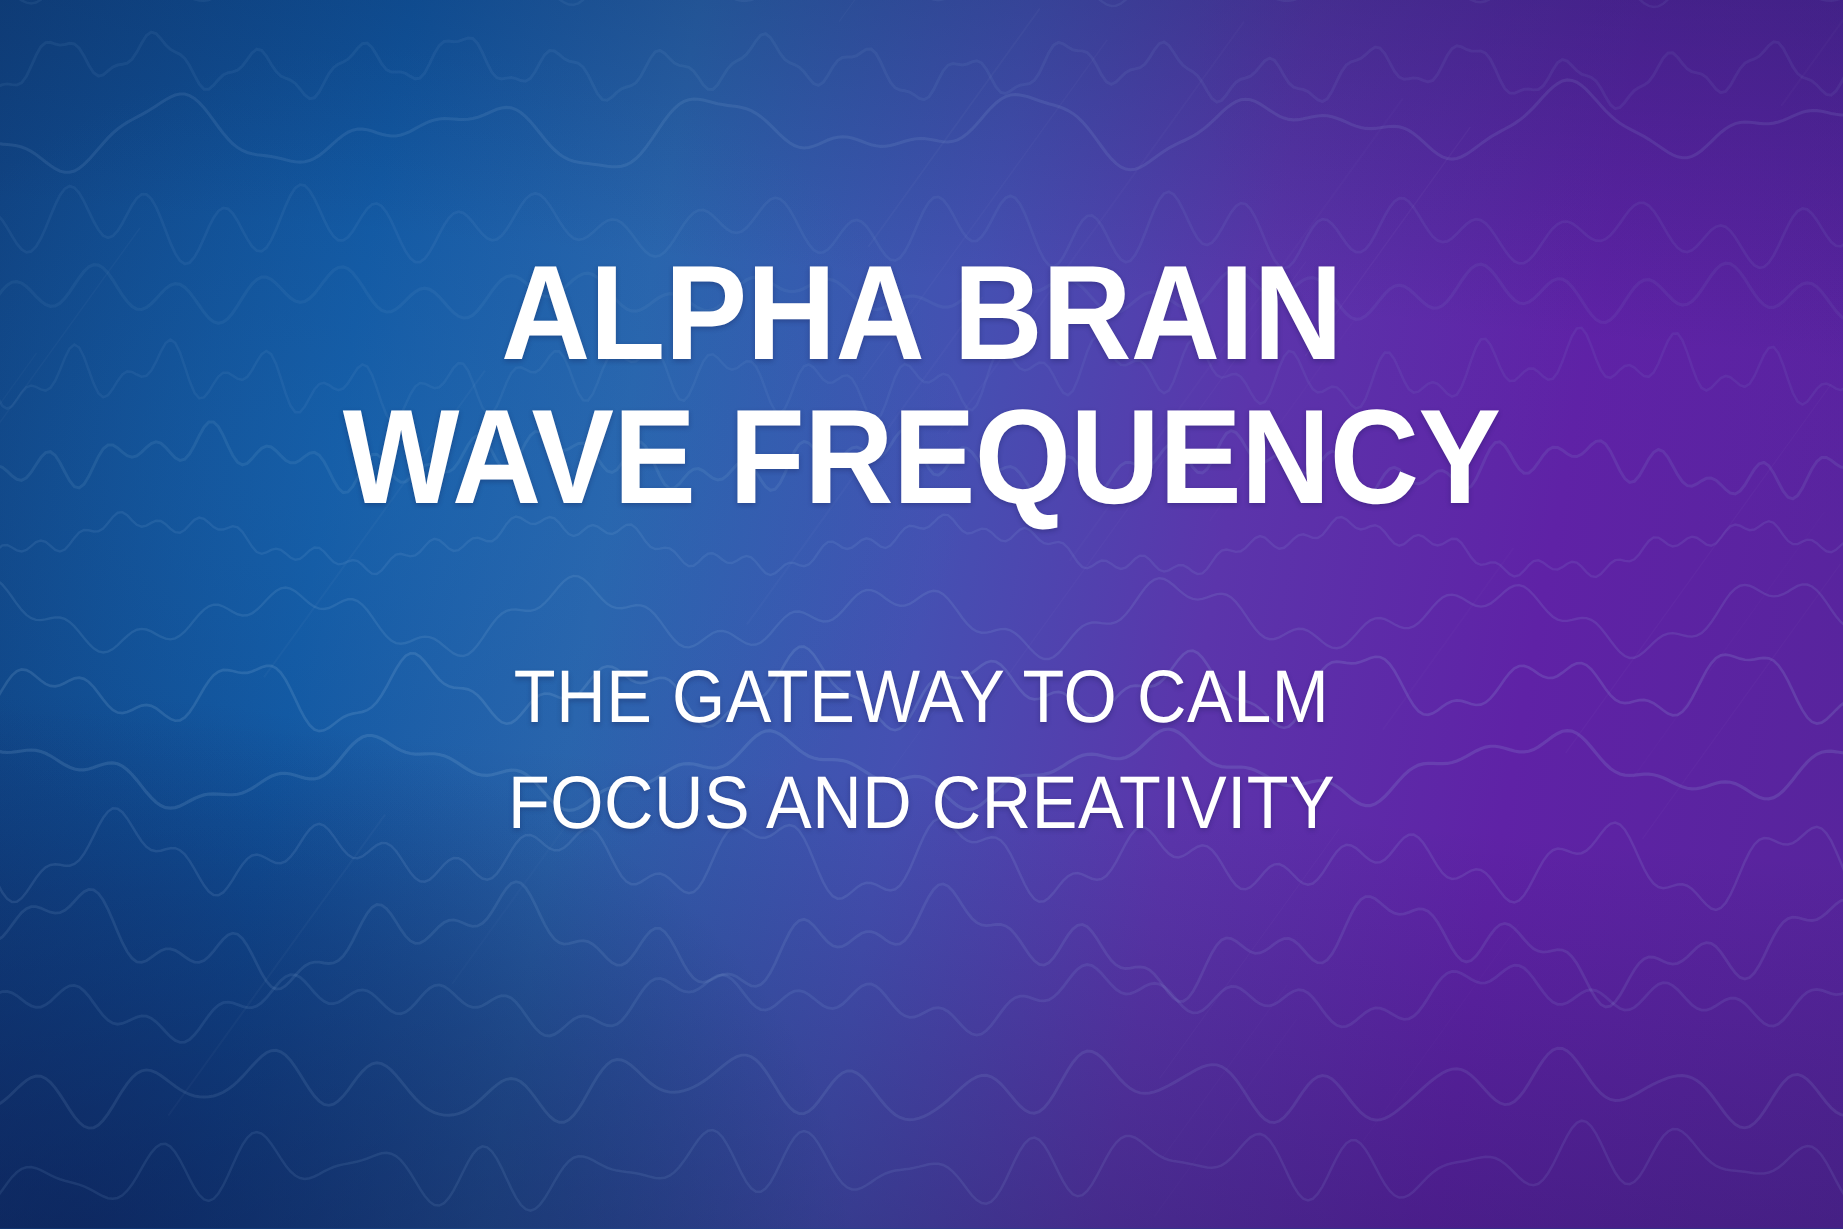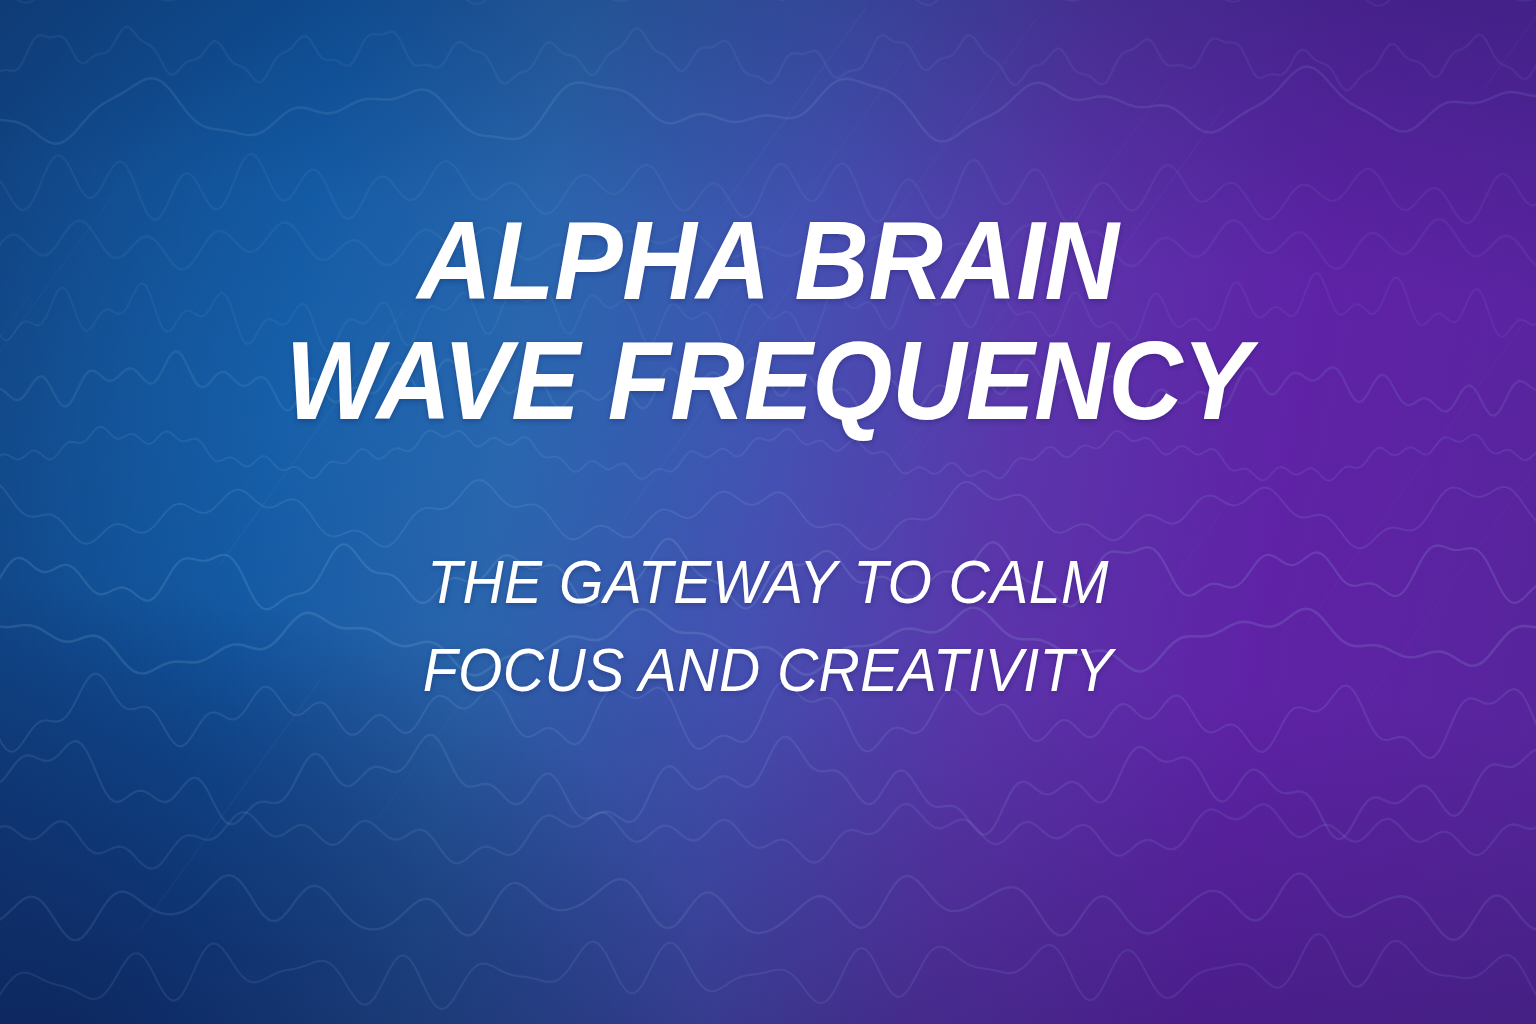--- a/index.html
+++ b/index.html
@@ -9,21 +9,20 @@
     overflow:hidden;
     background:#134584;
   }
 
   #poster {
     position:relative;
     width:1536px;
     height:1024px;
     overflow:hidden;
     font-family:"Liberation Sans", sans-serif;
-    font-style:italic;
   }
 
   
   .grad-base {
     position:absolute; inset:0;
     background:linear-gradient(100deg,
         #10417f 0%,
         #1156a0 20%,
         #2a63ab 34%,
         #4550b2 50%,

